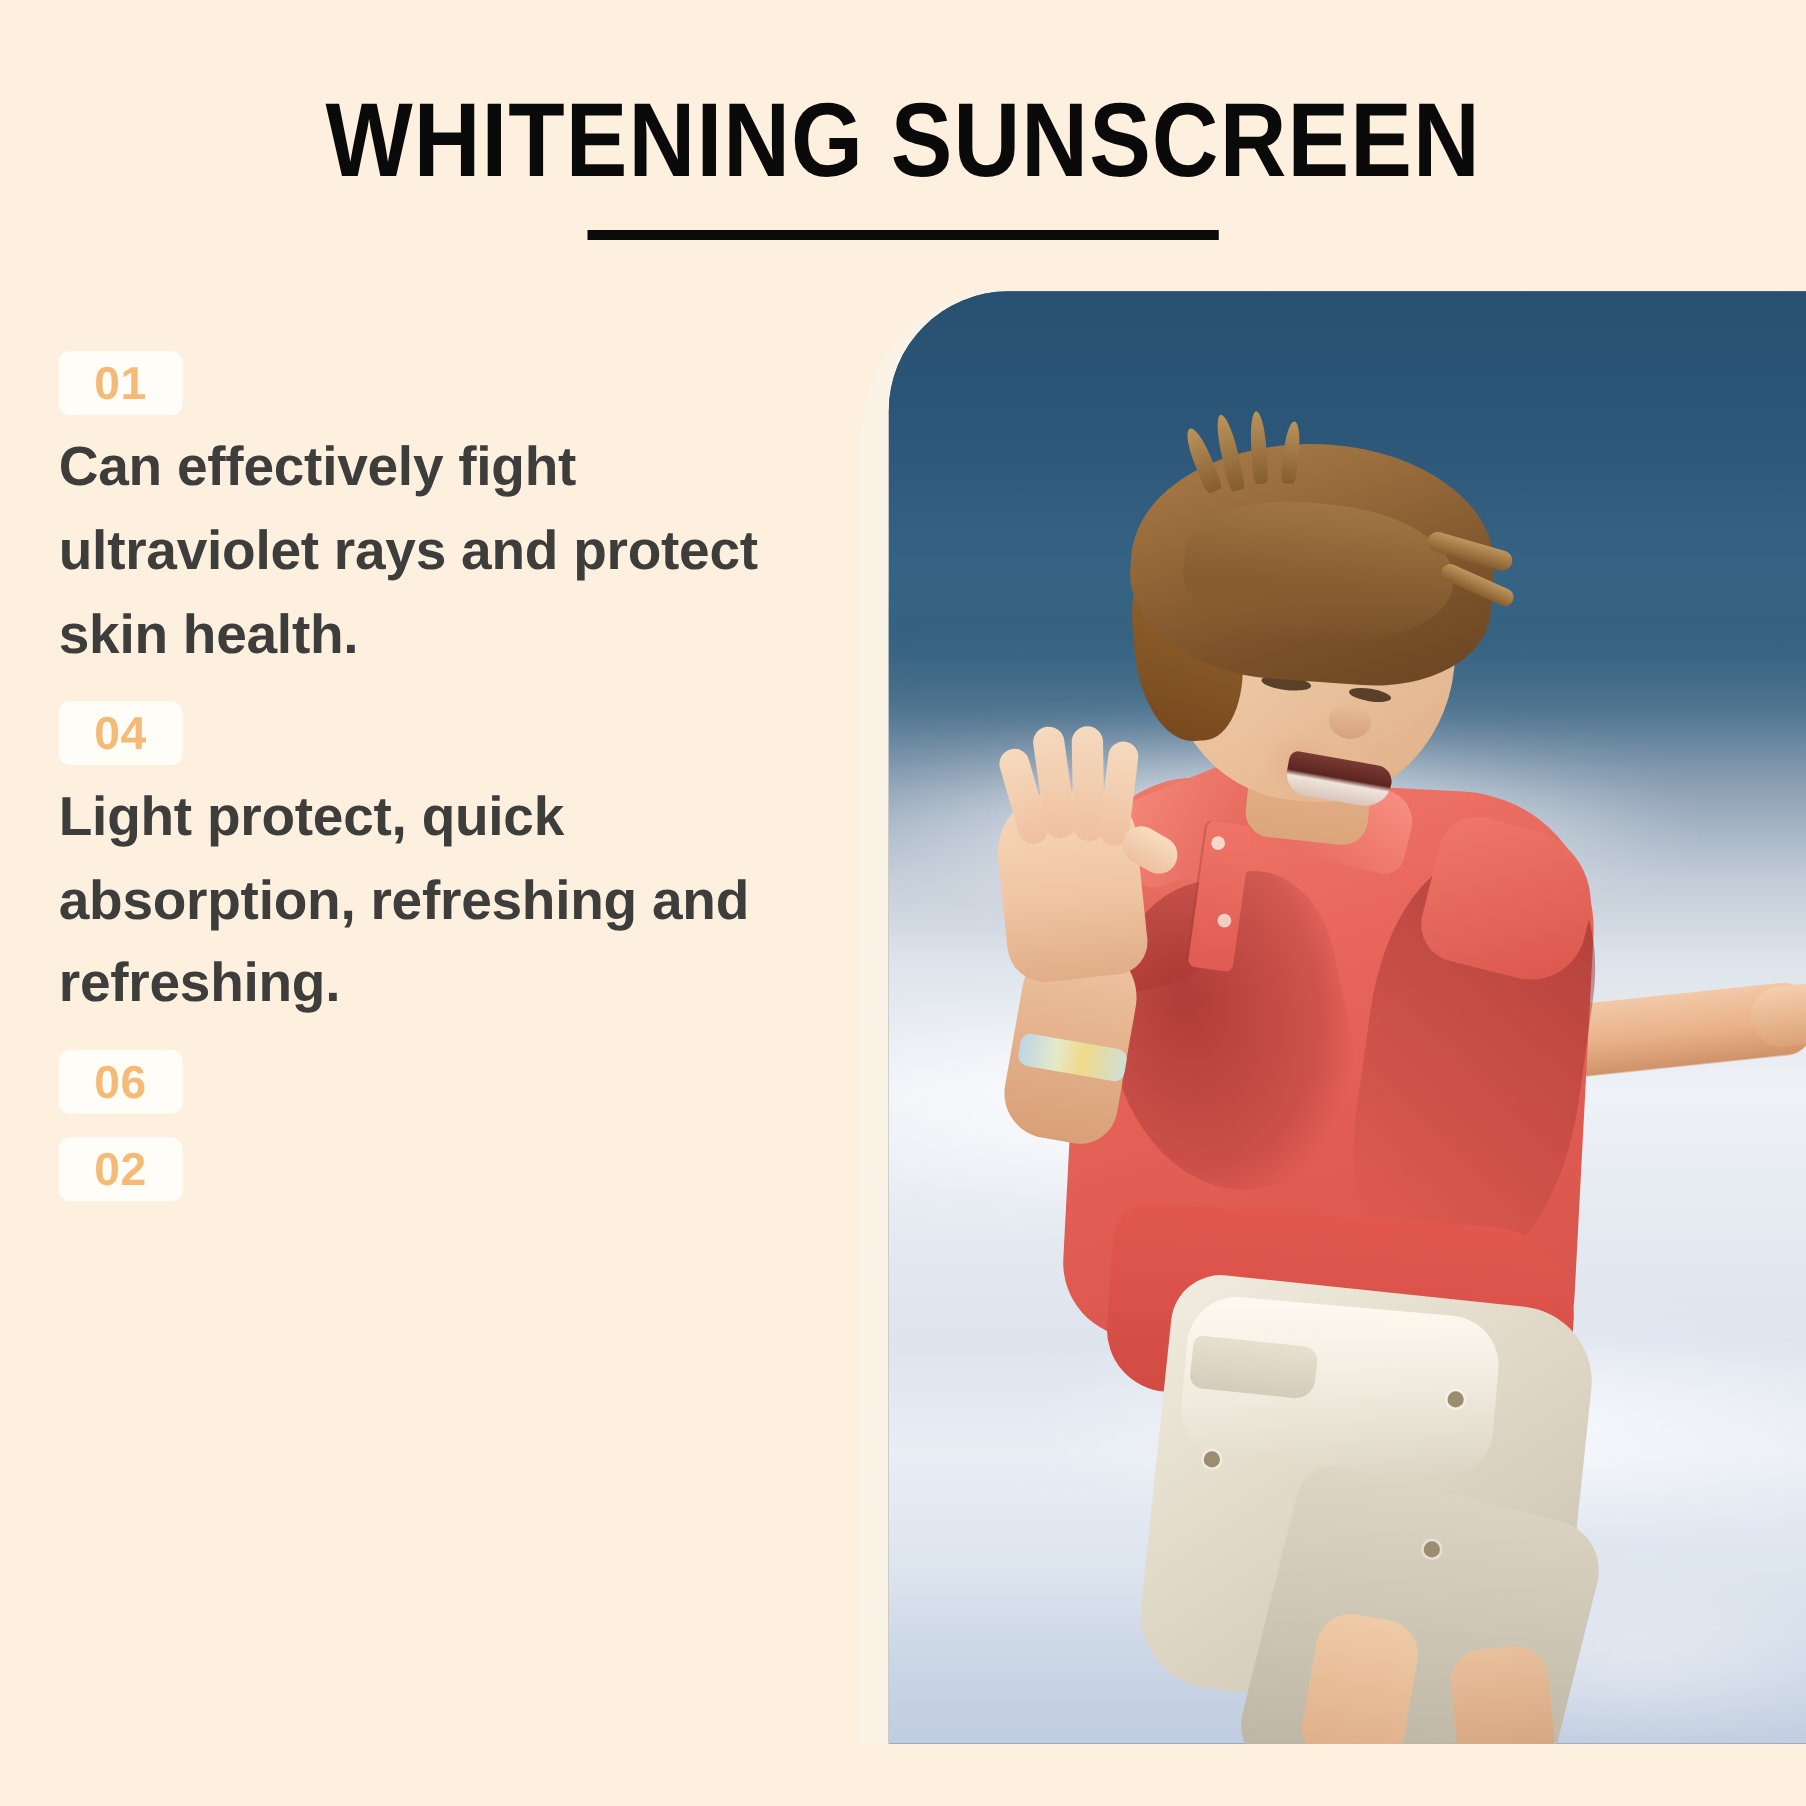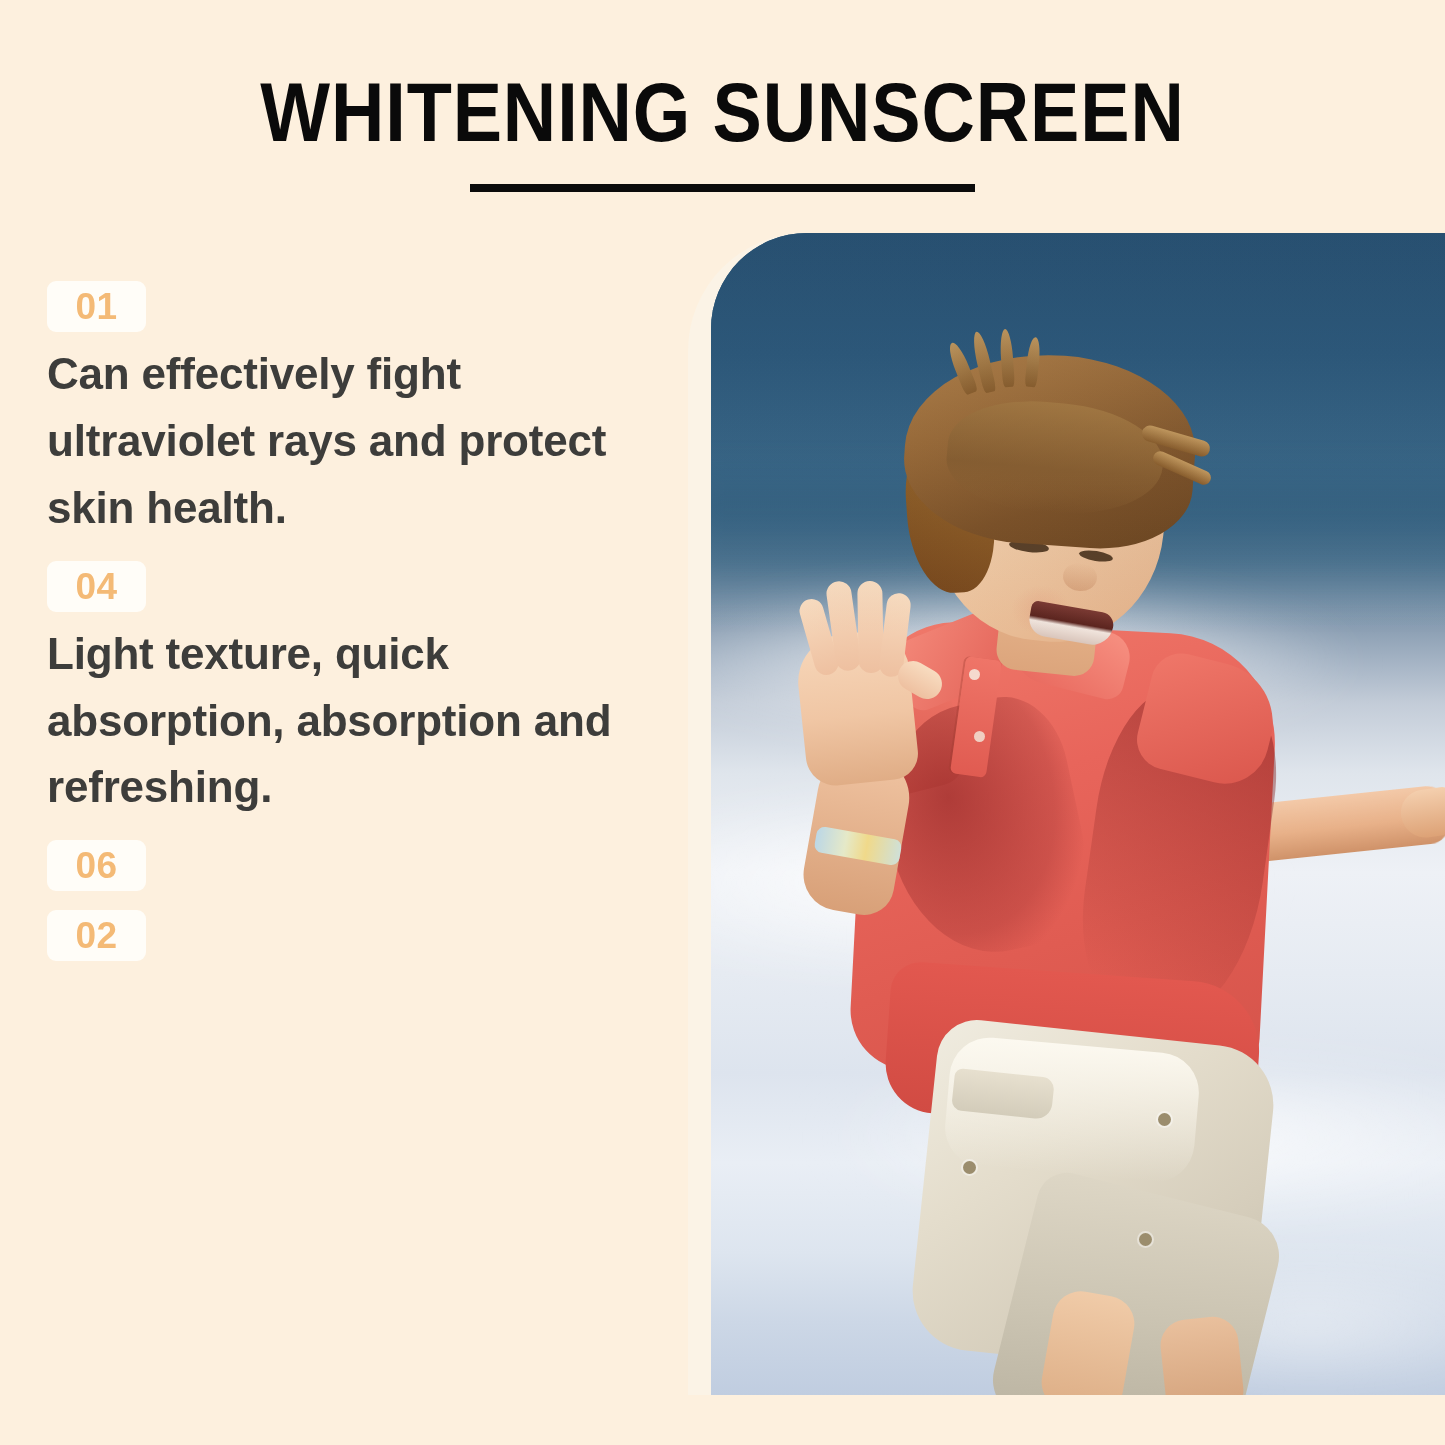--- a/index.html
+++ b/index.html
@@ -477,21 +477,21 @@
 
   <div class="features">
 
     <div class="feature">
       <div class="badge">01</div>
       <div class="feature-text">Can effectively fight ultraviolet rays and protect skin health.</div>
     </div>
 
     <div class="feature">
       <div class="badge">04</div>
-      <div class="feature-text">Light texture, quick absorption, absorption and refreshing.</div>
+      <div class="feature-text">Light protect, quick absorption, refreshing and refreshing.</div>
     </div>
 
     <div class="feature">
       <div class="badge">06</div>
     </div>
 
     <div class="feature">
       <div class="badge">02</div>
     </div>
 

